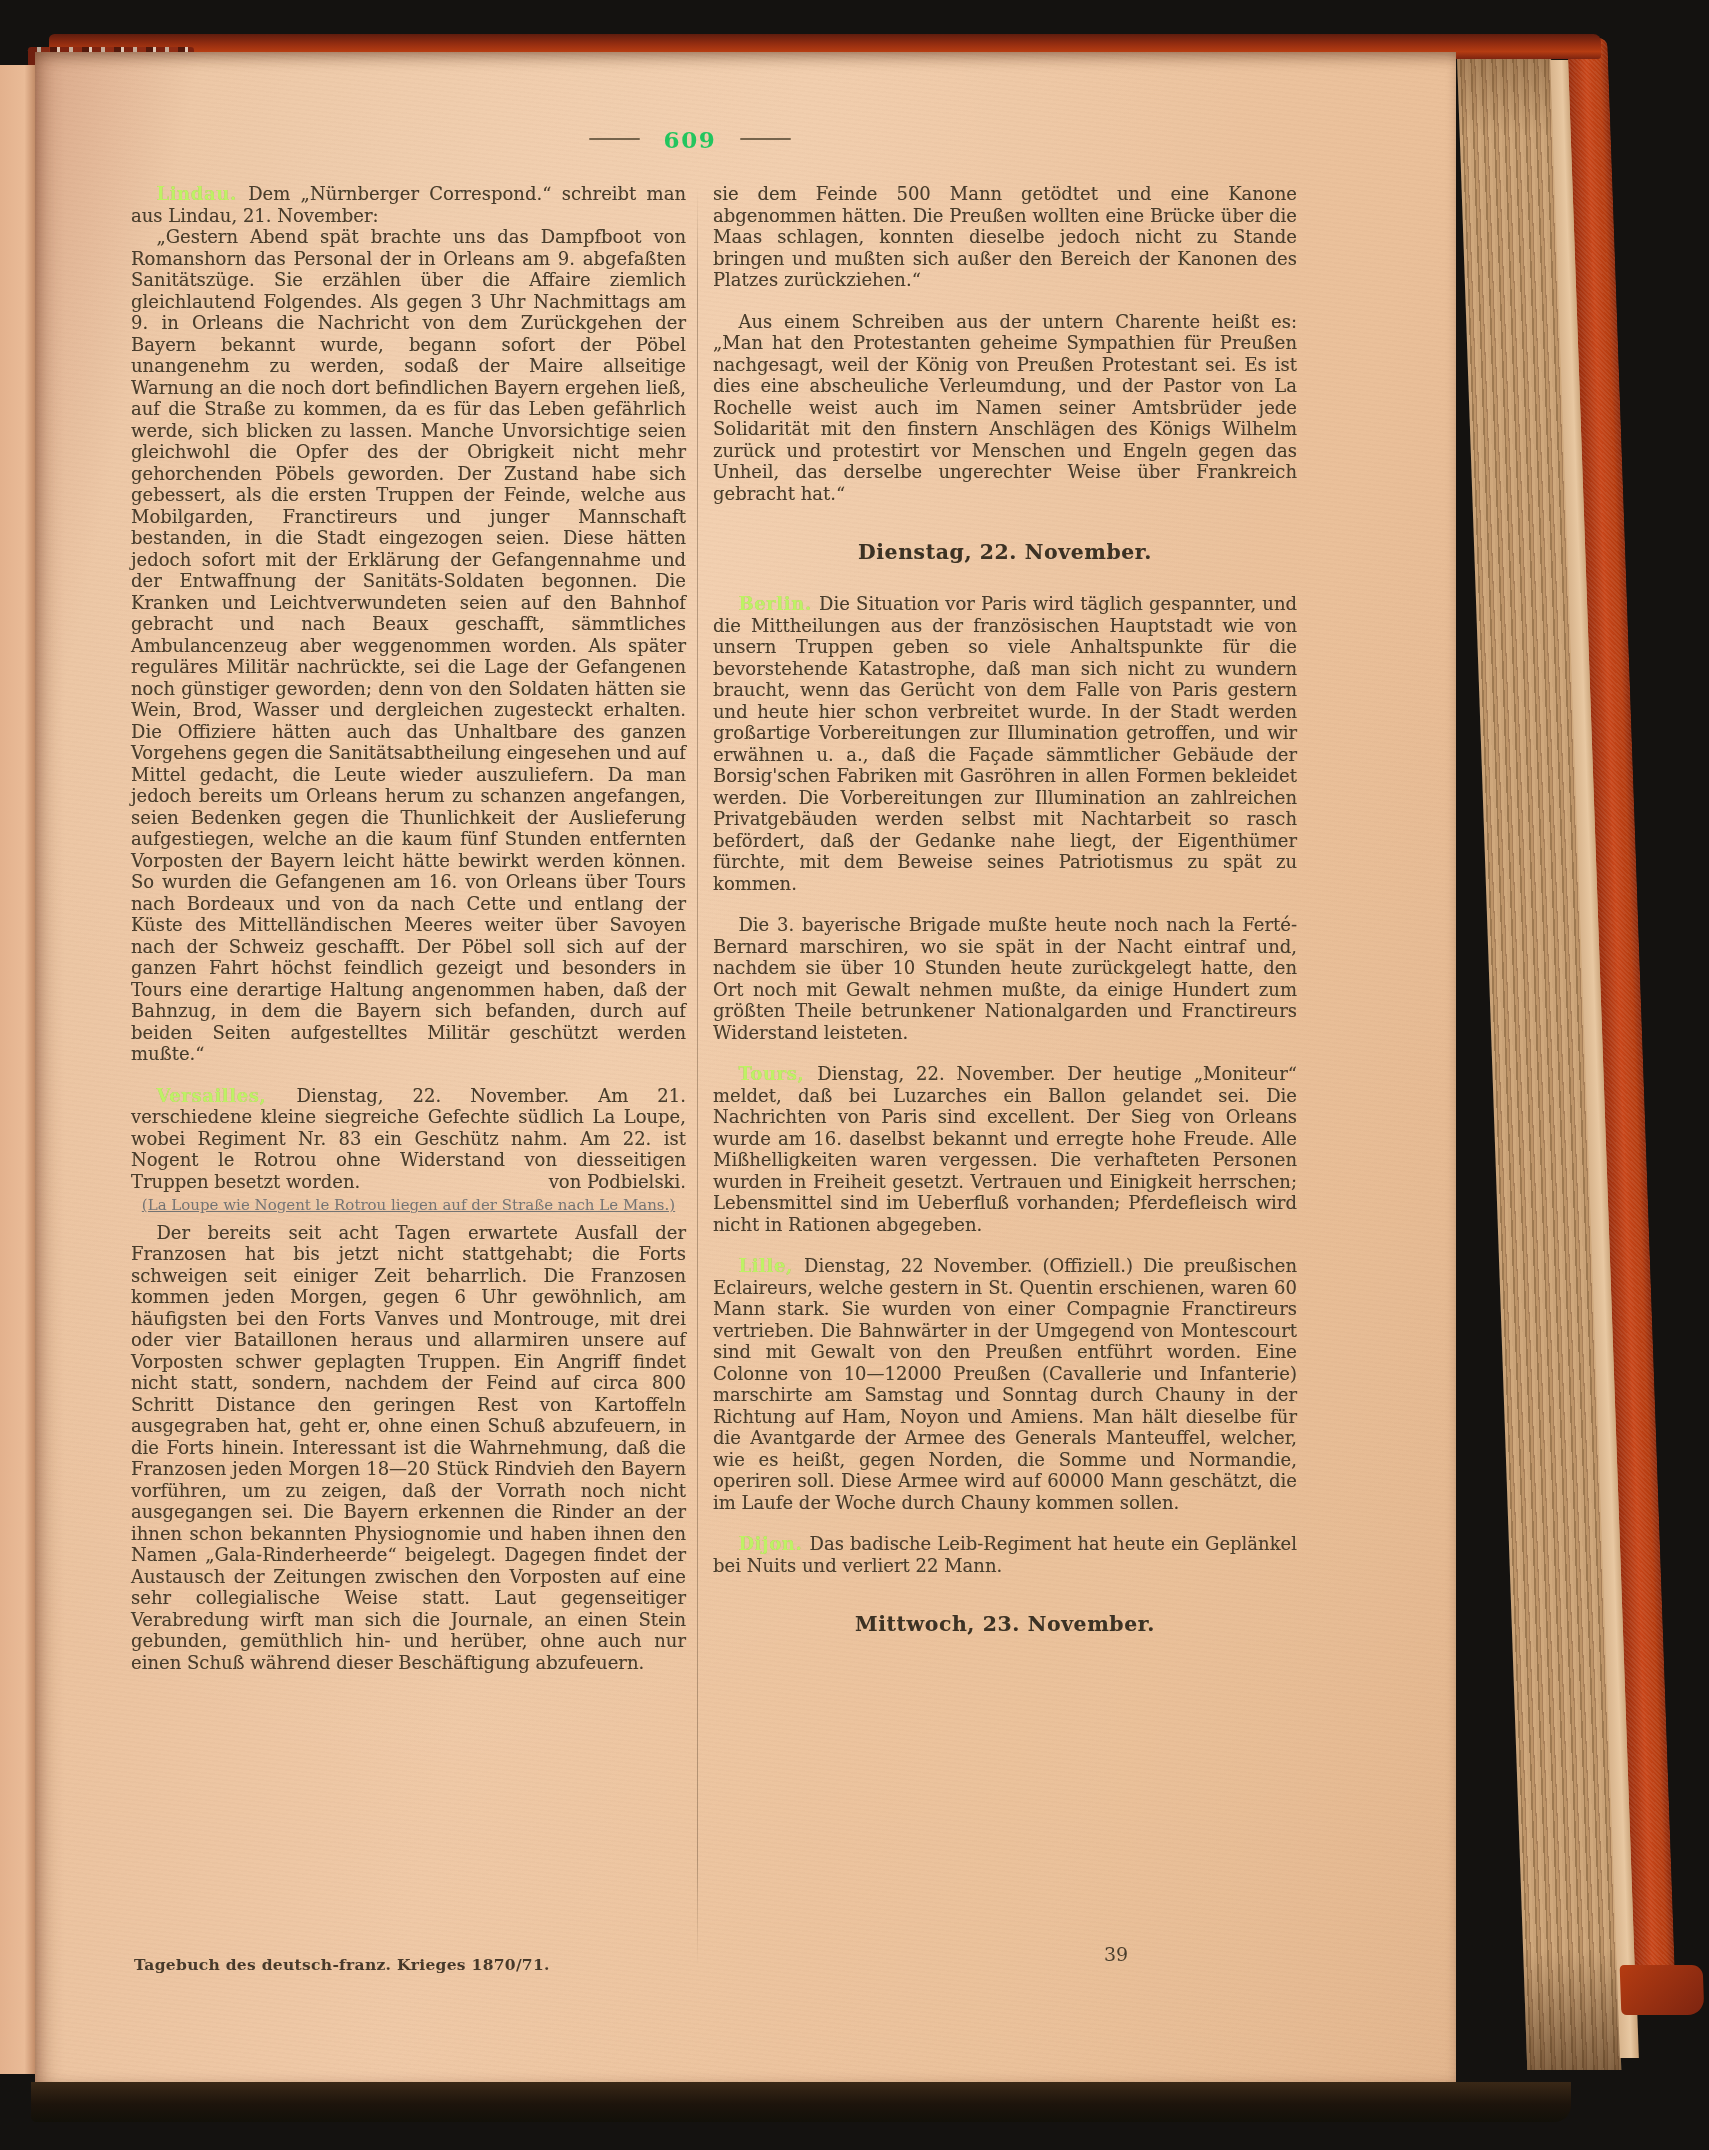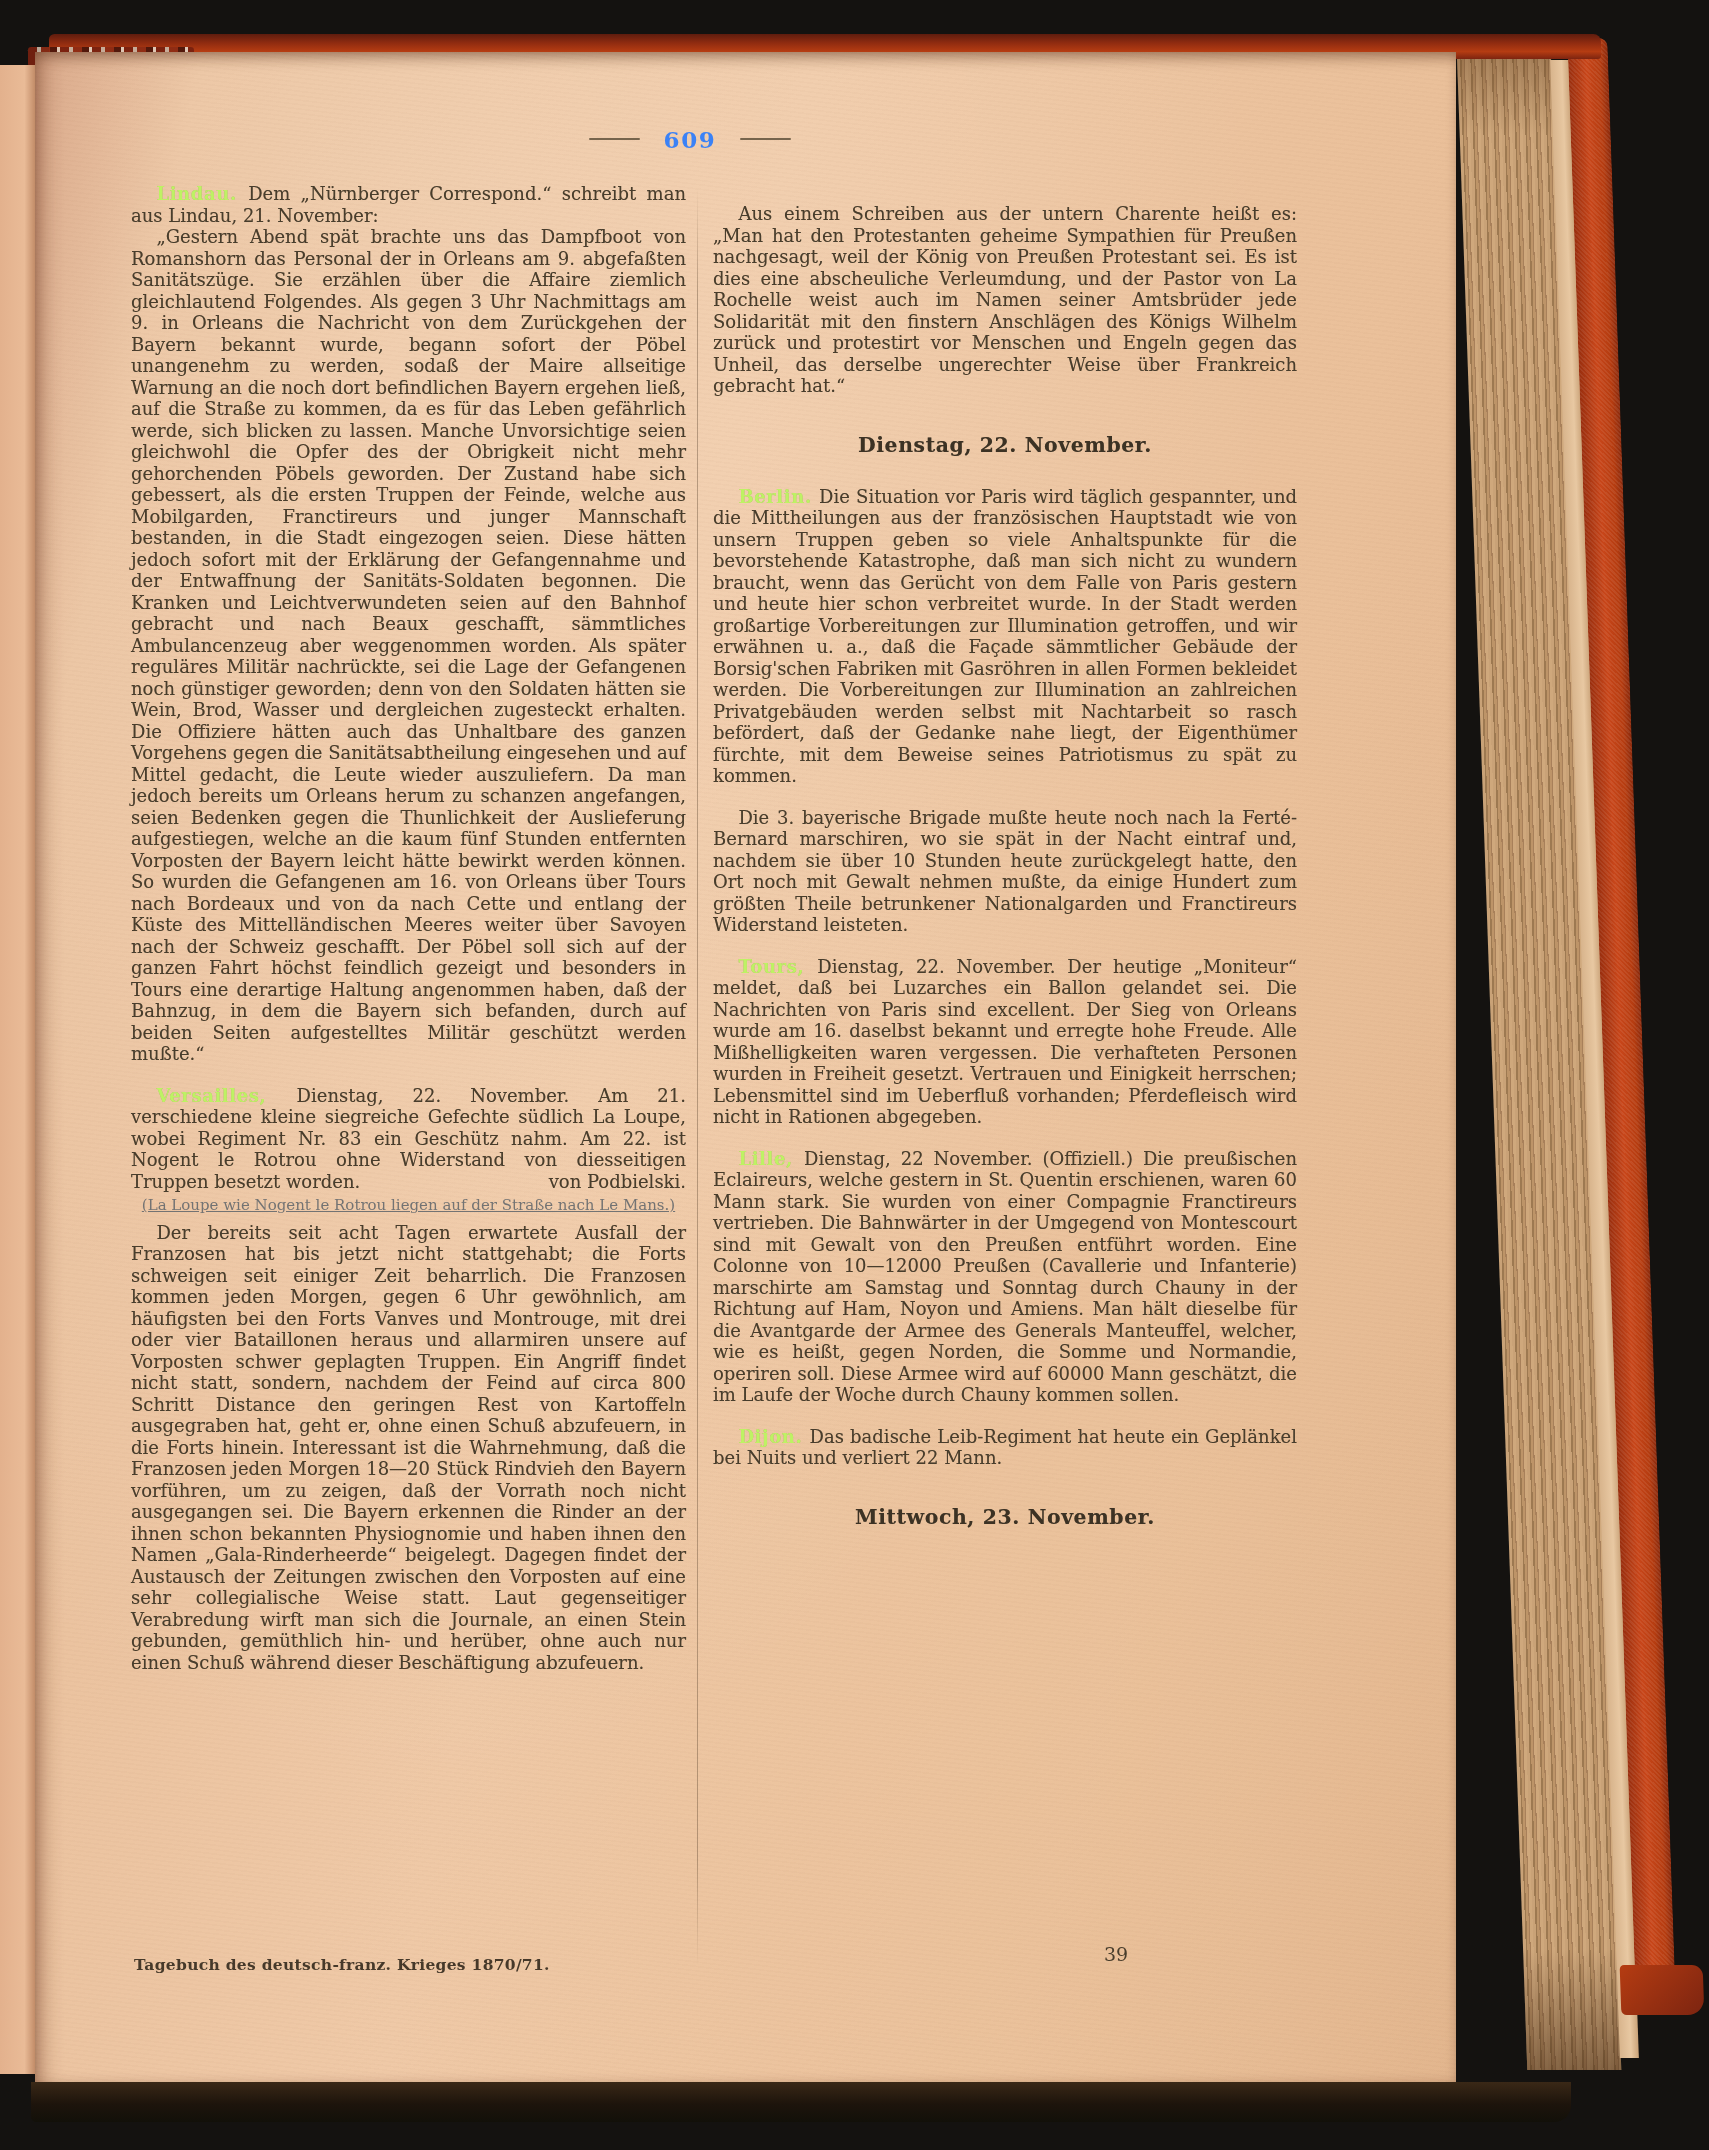--- a/index.html
+++ b/index.html
@@ -40,21 +40,21 @@
     clip-path:polygon(0 0,100% 0,102.6% 100%,0 100%);}
   .page:after{content:"";position:absolute;inset:0;
     background:repeating-linear-gradient(7deg,rgba(120,70,40,.025) 0 1.7px,rgba(0,0,0,0) 1.7px 4.4px);}
   .bottom-shadow{position:absolute;left:31px;top:2082px;width:1540px;height:40px;
     background:linear-gradient(180deg,#3a2817 0%,#1d140c 55%,#121009 100%);
     border-radius:0 0 16.6px 5.5px;}
   
   .header-row{position:absolute;left:138px;top:126px;width:1104px;text-align:center;
     color:#4c4132;}
   .h-dash{display:inline-block;width:51px;height:2.2px;background:#76644c;vertical-align:7.7px;margin:0 23px;border-radius:1.1px;}
-  .pagenum{display:inline-block;font-size:23px;letter-spacing:1.7px;font-weight:bold;color:#3b82f6;}
+  .pagenum{display:inline-block;font-size:23px;letter-spacing:1.7px;font-weight:bold;color:#22c55e;}
   .col{position:absolute;top:183px;color:#483d2c;}
   .col-left{left:131px;width:555px;}
   .col-right{left:713px;width:584px;}
   .divider{position:absolute;left:697px;top:188px;width:1.1px;height:1778px;
     background:linear-gradient(180deg,rgba(0,0,0,0),rgba(92,70,48,.4) 6%,rgba(92,70,48,.4) 94%,rgba(0,0,0,0));}
   .para{font-size:18px;line-height:21.5px;text-align:justify;text-indent:25.4px;margin:0;
     color:#483d2c;text-shadow:0 0 0.6px rgba(72,58,38,.35);}
   .para.noindent{text-indent:0;}
   .para.gap{margin-top:20px;}
   .lead{font-weight:bold;letter-spacing:0.6px;color:#bef264;}
@@ -91,20 +91,21 @@
   <div class="divider"></div>
 
   <div class="col col-left">
       <p class="para"><span class="lead">Lindau. </span>Dem „Nürnberger Correspond.“ schreibt man aus Lindau, 21. November:</p>
       <p class="para">„Gestern Abend spät brachte uns das Dampfboot von Romanshorn das Personal der in Orleans am 9. abgefaßten Sanitätszüge. Sie erzählen über die Affaire ziemlich gleichlautend Folgendes. Als gegen 3 Uhr Nachmittags am 9. in Orleans die Nachricht von dem Zurückgehen der Bayern bekannt wurde, begann sofort der Pöbel unangenehm zu werden, sodaß der Maire allseitige Warnung an die noch dort befindlichen Bayern ergehen ließ, auf die Straße zu kommen, da es für das Leben gefährlich werde, sich blicken zu lassen. Manche Unvorsichtige seien gleichwohl die Opfer des der Obrigkeit nicht mehr gehorchenden Pöbels geworden. Der Zustand habe sich gebessert, als die ersten Truppen der Feinde, welche aus Mobilgarden, Franctireurs und junger Mannschaft bestanden, in die Stadt eingezogen seien. Diese hätten jedoch sofort mit der Erklärung der Gefangennahme und der Entwaffnung der Sanitäts-Soldaten begonnen. Die Kranken und Leichtverwundeten seien auf den Bahnhof gebracht und nach Beaux geschafft, sämmtliches Ambulancenzeug aber weggenommen worden. Als später reguläres Militär nachrückte, sei die Lage der Gefangenen noch günstiger geworden; denn von den Soldaten hätten sie Wein, Brod, Wasser und dergleichen zugesteckt erhalten. Die Offiziere hätten auch das Unhaltbare des ganzen Vorgehens gegen die Sanitätsabtheilung eingesehen und auf Mittel gedacht, die Leute wieder auszuliefern. Da man jedoch bereits um Orleans herum zu schanzen angefangen, seien Bedenken gegen die Thunlichkeit der Auslieferung aufgestiegen, welche an die kaum fünf Stunden entfernten Vorposten der Bayern leicht hätte bewirkt werden können. So wurden die Gefangenen am 16. von Orleans über Tours nach Bordeaux und von da nach Cette und entlang der Küste des Mittelländischen Meeres weiter über Savoyen nach der Schweiz geschafft. Der Pöbel soll sich auf der ganzen Fahrt höchst feindlich gezeigt und besonders in Tours eine derartige Haltung angenommen haben, daß der Bahnzug, in dem die Bayern sich befanden, durch auf beiden Seiten aufgestelltes Militär geschützt werden mußte.“</p>
       <p class="para gap"><span class="lead">Versailles, </span>Dienstag, 22. November. Am 21. verschiedene kleine siegreiche Gefechte südlich La Loupe, wobei Regiment Nr. 83 ein Geschütz nahm. Am 22. ist Nogent le Rotrou ohne Widerstand von diesseitigen Truppen besetzt worden.<span class="sig">von Podbielski.</span></p>
       <div class="note">(La Loupe wie Nogent le Rotrou liegen auf der Straße nach Le Mans.)</div>
       <p class="para">Der bereits seit acht Tagen erwartete Ausfall der Franzosen hat bis jetzt nicht stattgehabt; die Forts schweigen seit einiger Zeit beharrlich. Die Franzosen kommen jeden Morgen, gegen 6 Uhr gewöhnlich, am häufigsten bei den Forts Vanves und Montrouge, mit drei oder vier Bataillonen heraus und allarmiren unsere auf Vorposten schwer geplagten Truppen. Ein Angriff findet nicht statt, sondern, nachdem der Feind auf circa 800 Schritt Distance den geringen Rest von Kartoffeln ausgegraben hat, geht er, ohne einen Schuß abzufeuern, in die Forts hinein. Interessant ist die Wahrnehmung, daß die Franzosen jeden Morgen 18—20 Stück Rindvieh den Bayern vorführen, um zu zeigen, daß der Vorrath noch nicht ausgegangen sei. Die Bayern erkennen die Rinder an der ihnen schon bekannten Physiognomie und haben ihnen den Namen „Gala-Rinderheerde“ beigelegt. Dagegen findet der Austausch der Zeitungen zwischen den Vorposten auf eine sehr collegialische Weise statt. Laut gegenseitiger Verabredung wirft man sich die Journale, an einen Stein gebunden, gemüthlich hin- und herüber, ohne auch nur einen Schuß während dieser Beschäftigung abzufeuern.</p>
     </div>
   <div class="col col-right">
+      <p class="para noindent">sie dem Feinde 500 Mann getödtet und eine Kanone abgenommen hätten. Die Preußen wollten eine Brücke über die Maas schlagen, konnten dieselbe jedoch nicht zu Stande bringen und mußten sich außer den Bereich der Kanonen des Platzes zurückziehen.“</p>
       <p class="para gap">Aus einem Schreiben aus der untern Charente heißt es: „Man hat den Protestanten geheime Sympathien für Preußen nachgesagt, weil der König von Preußen Protestant sei. Es ist dies eine abscheuliche Verleumdung, und der Pastor von La Rochelle weist auch im Namen seiner Amtsbrüder jede Solidarität mit den finstern Anschlägen des Königs Wilhelm zurück und protestirt vor Menschen und Engeln gegen das Unheil, das derselbe ungerechter Weise über Frankreich gebracht hat.“</p>
       <div class="heading">Dienstag, 22. November.</div>
       <p class="para"><span class="lead">Berlin. </span>Die Situation vor Paris wird täglich gespannter, und die Mittheilungen aus der französischen Hauptstadt wie von unsern Truppen geben so viele Anhaltspunkte für die bevorstehende Katastrophe, daß man sich nicht zu wundern braucht, wenn das Gerücht von dem Falle von Paris gestern und heute hier schon verbreitet wurde. In der Stadt werden großartige Vorbereitungen zur Illumination getroffen, und wir erwähnen u. a., daß die Façade sämmtlicher Gebäude der Borsig'schen Fabriken mit Gasröhren in allen Formen bekleidet werden. Die Vorbereitungen zur Illumination an zahlreichen Privatgebäuden werden selbst mit Nachtarbeit so rasch befördert, daß der Gedanke nahe liegt, der Eigenthümer fürchte, mit dem Beweise seines Patriotismus zu spät zu kommen.</p>
       <p class="para gap">Die 3. bayerische Brigade mußte heute noch nach la Ferté-Bernard marschiren, wo sie spät in der Nacht eintraf und, nachdem sie über 10 Stunden heute zurückgelegt hatte, den Ort noch mit Gewalt nehmen mußte, da einige Hundert zum größten Theile betrunkener Nationalgarden und Franctireurs Widerstand leisteten.</p>
       <p class="para gap"><span class="lead">Tours, </span>Dienstag, 22. November. Der heutige „Moniteur“ meldet, daß bei Luzarches ein Ballon gelandet sei. Die Nachrichten von Paris sind excellent. Der Sieg von Orleans wurde am 16. daselbst bekannt und erregte hohe Freude. Alle Mißhelligkeiten waren vergessen. Die verhafteten Personen wurden in Freiheit gesetzt. Vertrauen und Einigkeit herrschen; Lebensmittel sind im Ueberfluß vorhanden; Pferdefleisch wird nicht in Rationen abgegeben.</p>
       <p class="para gap"><span class="lead">Lille, </span>Dienstag, 22 November. (Offiziell.) Die preußischen Eclaireurs, welche gestern in St. Quentin erschienen, waren 60 Mann stark. Sie wurden von einer Compagnie Franctireurs vertrieben. Die Bahnwärter in der Umgegend von Montescourt sind mit Gewalt von den Preußen entführt worden. Eine Colonne von 10—12000 Preußen (Cavallerie und Infanterie) marschirte am Samstag und Sonntag durch Chauny in der Richtung auf Ham, Noyon und Amiens. Man hält dieselbe für die Avantgarde der Armee des Generals Manteuffel, welcher, wie es heißt, gegen Norden, die Somme und Normandie, operiren soll. Diese Armee wird auf 60000 Mann geschätzt, die im Laufe der Woche durch Chauny kommen sollen.</p>
       <p class="para gap"><span class="lead">Dijon. </span>Das badische Leib-Regiment hat heute ein Geplänkel bei Nuits und verliert 22 Mann.</p>
       <div class="heading">Mittwoch, 23. November.</div>
     </div>
 

